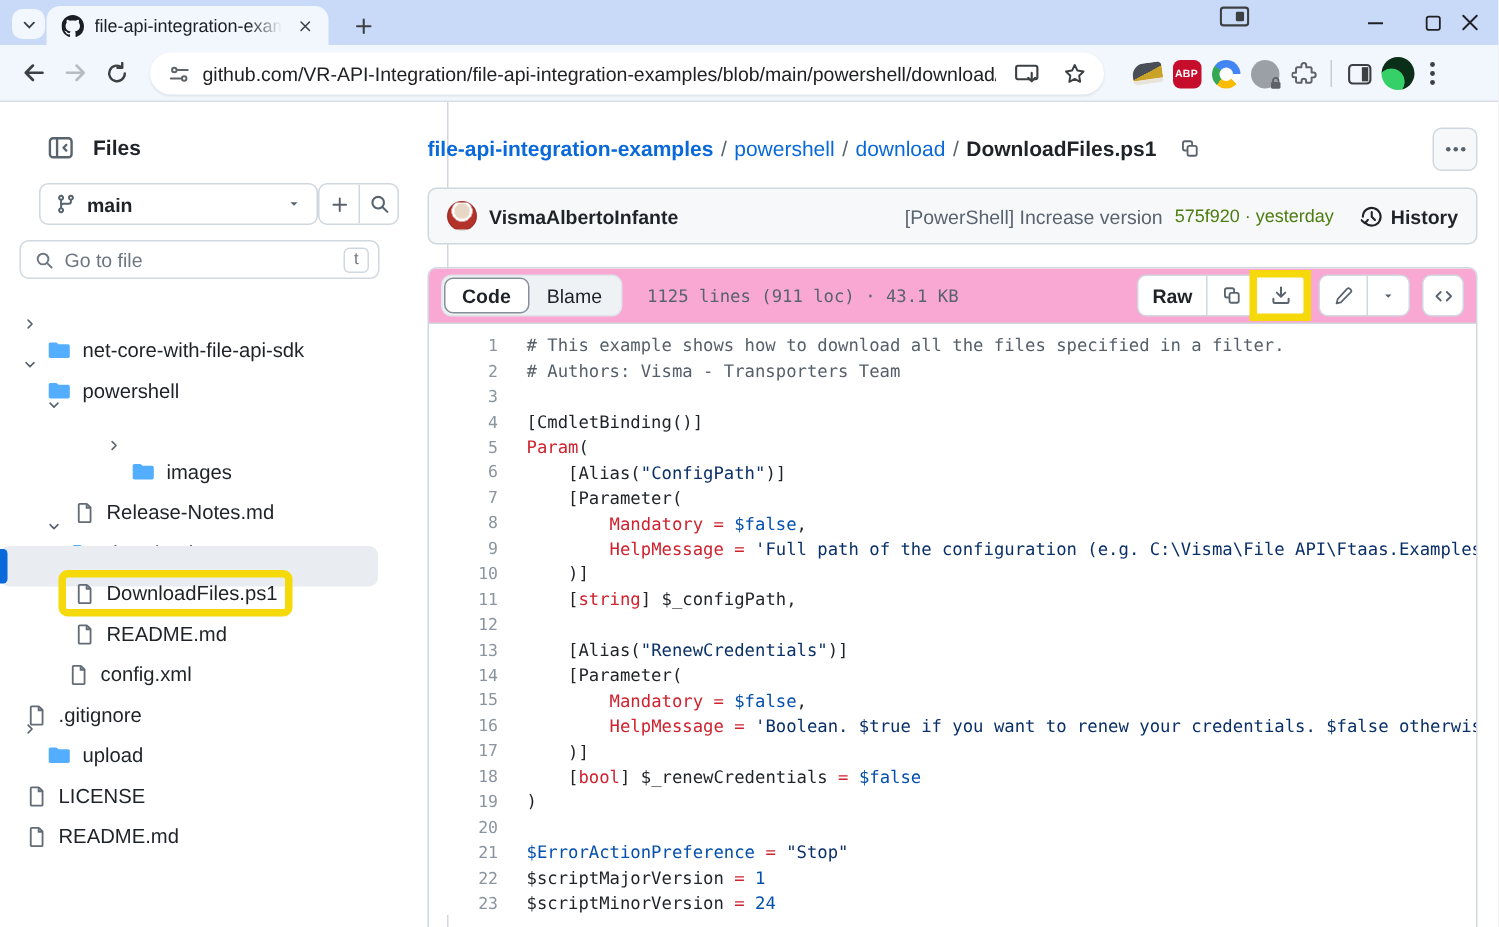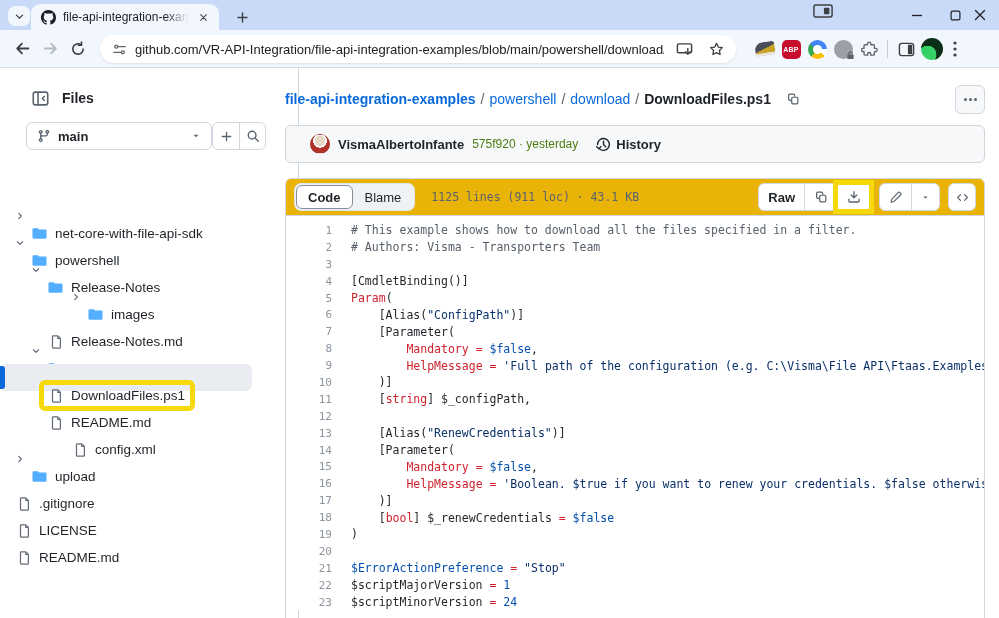--- a/index.html
+++ b/index.html
@@ -73,30 +73,30 @@
   .crumb a { color:#0969da; text-decoration:none; cursor:pointer; }
   .crumb a.repo { font-weight:bold; }
   .crumb .sep { color:#59636e; }
   .crumb .cur { font-weight:bold; color:#1f2328; }
   .copy-btn { width:22px; height:22px; margin-left:6px; display:flex; align-items:center; justify-content:center; border-radius:5px; cursor:pointer; }
   .kebab-btn { width:30px; height:29px; border:1px solid #d0d7de; border-radius:6px; background:#f6f8fa;
     display:flex; align-items:center; justify-content:center; gap:2px; cursor:pointer; }
   .kebab-btn i { width:3px; height:3px; border-radius:50%; background:#59636e; }
 
   .commitbox { position:absolute; top:57px; left:0; width:700px; height:38px; border:1px solid #d0d7de; border-radius:6px;
-    background:#f6f8fa; display:flex; align-items:center; padding:0 24px; gap:8px;text-align:right; }
+    background:#f6f8fa; display:flex; align-items:center; padding:0 12px; gap:8px;text-align:right; }
   .cavatar { width:20px; height:20px; border-radius:50%; flex:none; cursor:pointer;
     background:radial-gradient(circle at 50% 32%, #e7d7c4 0 34%, #fff 35% 45%, #b3322a 46%); border:1px solid rgba(0,0,0,.08); }
   .cauthor { font-size:13px; font-weight:bold; cursor:pointer; }
   .cmsg { font-size:13px; color:#59636e; flex:1; white-space:nowrap; overflow:hidden; cursor:pointer; }
   .csha { font-size:12px; color:#4d7c0f; white-space:nowrap; }
   .history { display:flex; align-items:center; gap:5px; font-size:13px; font-weight:bold; color:#1f2328; cursor:pointer; margin-left:10px; }
 
   .codebox { position:absolute; top:110px; left:0; width:700px; height:450px; border:1px solid #d0d7de; border-radius:6px 6px 0 0; overflow:hidden; }
-  .codehead { height:37px; background:#eab308; border-bottom:1px solid #d0d7de; display:flex; align-items:center; padding:0 8px; }
+  .codehead { height:37px; background:#f9a8d4; border-bottom:1px solid #d0d7de; display:flex; align-items:center; padding:0 8px; }
   .segctl { display:flex; align-items:center; background:#eff2f5; border:1px solid #dfe4e9; border-radius:7px; padding:1px; height:28px; }
   .segctl .code-tab { height:24px; padding:0 11px; background:#fff; border:1px solid #868f99; border-radius:6px;
     font-size:13px; font-weight:bold; display:flex; align-items:center; cursor:pointer; }
   .segctl .blame-tab { padding:0 12px; font-size:13px; color:#1f2328; cursor:pointer; }
   .filemeta { font-family:"DejaVu Sans Mono",monospace; font-size:11.5px; color:#59636e; margin-left:16px; flex:1; white-space:nowrap; overflow:hidden; }
   .rgroup { display:flex; height:28px; border:1px solid #d0d7de; border-radius:6px; background:#fff; margin-left:8px; flex:none; }
   .rgroup .gbtn { display:flex; align-items:center; justify-content:center; padding:0 9px; cursor:pointer; font-size:13px; font-weight:bold; }
   .rgroup .gbtn + .gbtn { border-left:1px solid #d0d7de; }
   .gbtn.annot { outline:5px solid #f6d90a; outline-offset:-1px; z-index:2; }
   .sym-btn { width:28px; height:28px; border:1px solid #d0d7de; border-radius:6px; background:#fff;
@@ -281,20 +281,30 @@
               </svg>
             </span>
           <span class="seg">
               <svg width="14" height="14" viewBox="0 0 16 16">
                 <circle cx="7" cy="7" r="4.4" fill="none" stroke="#59636e" stroke-width="1.6"></circle>
                 <path d="M10.4 10.4L14 14" stroke="#59636e" stroke-width="1.6" stroke-linecap="round"></path>
               </svg>
             </span>
         </div>
       </div>
+      <div class="goto">
+        <span>
+            <svg width="13" height="13" viewBox="0 0 16 16">
+              <circle cx="7" cy="7" r="4.4" fill="none" stroke="#6e7781" stroke-width="1.6"></circle>
+              <path d="M10.4 10.4L14 14" stroke="#6e7781" stroke-width="1.6" stroke-linecap="round"></path>
+            </svg>
+          </span>
+        <span class="goto-ph">Go to file</span>
+        <span class="kbd">t</span>
+      </div>
       <div class="tree" id="tree">
           <div class="tree-row" style="padding-left: 12px;">
             <span class="chev">
               <svg width="10" height="10" viewBox="0 0 16 16">
                 <path d="M6 3.8L10.2 8 6 12.2" fill="none" stroke="#59636e" stroke-width="1.7" stroke-linecap="round" stroke-linejoin="round"></path>
               </svg>
             </span>
             <span class="tlabel">
               <span>
                 <svg width="15" height="15" viewBox="0 0 16 16">
@@ -318,28 +328,20 @@
               </span>
               <span class="tname">powershell</span>
             </span>
           </div>
           <div class="tree-row" style="padding-left: 28px;">
             <span class="chev">
               <svg width="10" height="10" viewBox="0 0 16 16">
                 <path d="M3.8 6L8 10.2 12.2 6" fill="none" stroke="#59636e" stroke-width="1.7" stroke-linecap="round" stroke-linejoin="round"></path>
               </svg>
             </span>
-            <span class="tlabel">
-              <span>
-                <svg width="15" height="15" viewBox="0 0 16 16">
-                  <path d="M1.75 2.5h3.9c.4 0 .78.16 1.06.44l.85.81h6.69c.69 0 1.25.56 1.25 1.25v7.25c0 .69-.56 1.25-1.25 1.25H1.75C1.06 13.5.5 12.94.5 12.25v-8.5c0-.69.56-1.25 1.25-1.25z" fill="#54aeff"></path>
-                </svg>
-              </span>
-              <span class="tname">Release-Notes</span>
-            </span>
           </div>
           <div class="tree-row" style="padding-left: 68px;">
             <span class="chev">
               <svg width="10" height="10" viewBox="0 0 16 16">
                 <path d="M6 3.8L10.2 8 6 12.2" fill="none" stroke="#59636e" stroke-width="1.7" stroke-linecap="round" stroke-linejoin="round"></path>
               </svg>
             </span>
             <span class="tlabel">
               <span>
                 <svg width="15" height="15" viewBox="0 0 16 16">
@@ -391,55 +393,55 @@
             <span class="tlabel">
               <span>
                 <svg width="14" height="14" viewBox="0 0 16 16">
                   <path d="M4 1.75C4 1.34 4.34 1 4.75 1h5.1c.2 0 .39.08.53.22l2.4 2.4c.14.14.22.33.22.53v10.1c0 .41-.34.75-.75.75h-7.5A.75.75 0 0 1 4 14.25z" fill="none" stroke="#636c76" stroke-width="1.4"></path>
                   <path d="M10 1.3V4h2.8" fill="none" stroke="#636c76" stroke-width="1.4"></path>
                 </svg>
               </span>
               <span class="tname">README.md</span>
             </span>
           </div>
-          <div class="tree-row" style="padding-left: 68px;">
+          <div class="tree-row" style="padding-left: 40px;">
             <span class="tlabel">
               <span>
                 <svg width="14" height="14" viewBox="0 0 16 16">
                   <path d="M4 1.75C4 1.34 4.34 1 4.75 1h5.1c.2 0 .39.08.53.22l2.4 2.4c.14.14.22.33.22.53v10.1c0 .41-.34.75-.75.75h-7.5A.75.75 0 0 1 4 14.25z" fill="none" stroke="#636c76" stroke-width="1.4"></path>
                   <path d="M10 1.3V4h2.8" fill="none" stroke="#636c76" stroke-width="1.4"></path>
                 </svg>
               </span>
               <span class="tname">config.xml</span>
+            </span>
+          </div>
+          <div class="tree-row" style="padding-left: 12px;">
+            <span class="tlabel">
+              <span>
+                <svg width="14" height="14" viewBox="0 0 16 16">
+                  <path d="M4 1.75C4 1.34 4.34 1 4.75 1h5.1c.2 0 .39.08.53.22l2.4 2.4c.14.14.22.33.22.53v10.1c0 .41-.34.75-.75.75h-7.5A.75.75 0 0 1 4 14.25z" fill="none" stroke="#636c76" stroke-width="1.4"></path>
+                  <path d="M10 1.3V4h2.8" fill="none" stroke="#636c76" stroke-width="1.4"></path>
+                </svg>
+              </span>
+              <span class="tname">.gitignore</span>
             </span>
           </div>
           <div class="tree-row" style="padding-left: 12px;">
             <span class="chev">
               <svg width="10" height="10" viewBox="0 0 16 16">
                 <path d="M6 3.8L10.2 8 6 12.2" fill="none" stroke="#59636e" stroke-width="1.7" stroke-linecap="round" stroke-linejoin="round"></path>
               </svg>
             </span>
             <span class="tlabel">
               <span>
                 <svg width="15" height="15" viewBox="0 0 16 16">
                   <path d="M1.75 2.5h3.9c.4 0 .78.16 1.06.44l.85.81h6.69c.69 0 1.25.56 1.25 1.25v7.25c0 .69-.56 1.25-1.25 1.25H1.75C1.06 13.5.5 12.94.5 12.25v-8.5c0-.69.56-1.25 1.25-1.25z" fill="#54aeff"></path>
                 </svg>
               </span>
               <span class="tname">upload</span>
-            </span>
-          </div>
-          <div class="tree-row" style="padding-left: 12px;">
-            <span class="tlabel">
-              <span>
-                <svg width="14" height="14" viewBox="0 0 16 16">
-                  <path d="M4 1.75C4 1.34 4.34 1 4.75 1h5.1c.2 0 .39.08.53.22l2.4 2.4c.14.14.22.33.22.53v10.1c0 .41-.34.75-.75.75h-7.5A.75.75 0 0 1 4 14.25z" fill="none" stroke="#636c76" stroke-width="1.4"></path>
-                  <path d="M10 1.3V4h2.8" fill="none" stroke="#636c76" stroke-width="1.4"></path>
-                </svg>
-              </span>
-              <span class="tname">.gitignore</span>
             </span>
           </div>
           <div class="tree-row" style="padding-left: 12px;">
             <span class="tlabel">
               <span>
                 <svg width="14" height="14" viewBox="0 0 16 16">
                   <path d="M4 1.75C4 1.34 4.34 1 4.75 1h5.1c.2 0 .39.08.53.22l2.4 2.4c.14.14.22.33.22.53v10.1c0 .41-.34.75-.75.75h-7.5A.75.75 0 0 1 4 14.25z" fill="none" stroke="#636c76" stroke-width="1.4"></path>
                   <path d="M10 1.3V4h2.8" fill="none" stroke="#636c76" stroke-width="1.4"></path>
                 </svg>
               </span>
@@ -480,20 +482,21 @@
         <div class="kebab-btn">
             <i></i>
             <i></i>
             <i></i>
           </div>
       </div>
 
       <div class="commitbox">
         <span class="cavatar"></span>
         <span class="cauthor">VismaAlbertoInfante</span>
+        <span class="cmsg">[PowerShell] Increase version</span>
         <span class="csha">575f920 · yesterday</span>
         <span class="history">
           <span>
               <svg width="15" height="15" viewBox="0 0 16 16">
                 <path d="M1.7 8a6.3 6.3 0 1 1 1.8 4.4" fill="none" stroke="#1f2328" stroke-width="1.5" stroke-linecap="round"></path>
                 <path d="M1.5 8.8V12h3.2" fill="none" stroke="#1f2328" stroke-width="1.5" stroke-linecap="round" stroke-linejoin="round" transform="rotate(-48 3 10.5)"></path>
                 <path d="M8 4.6V8l2.3 2.3" fill="none" stroke="#1f2328" stroke-width="1.5" stroke-linecap="round"></path>
               </svg>
             </span>
           <span>History</span>

